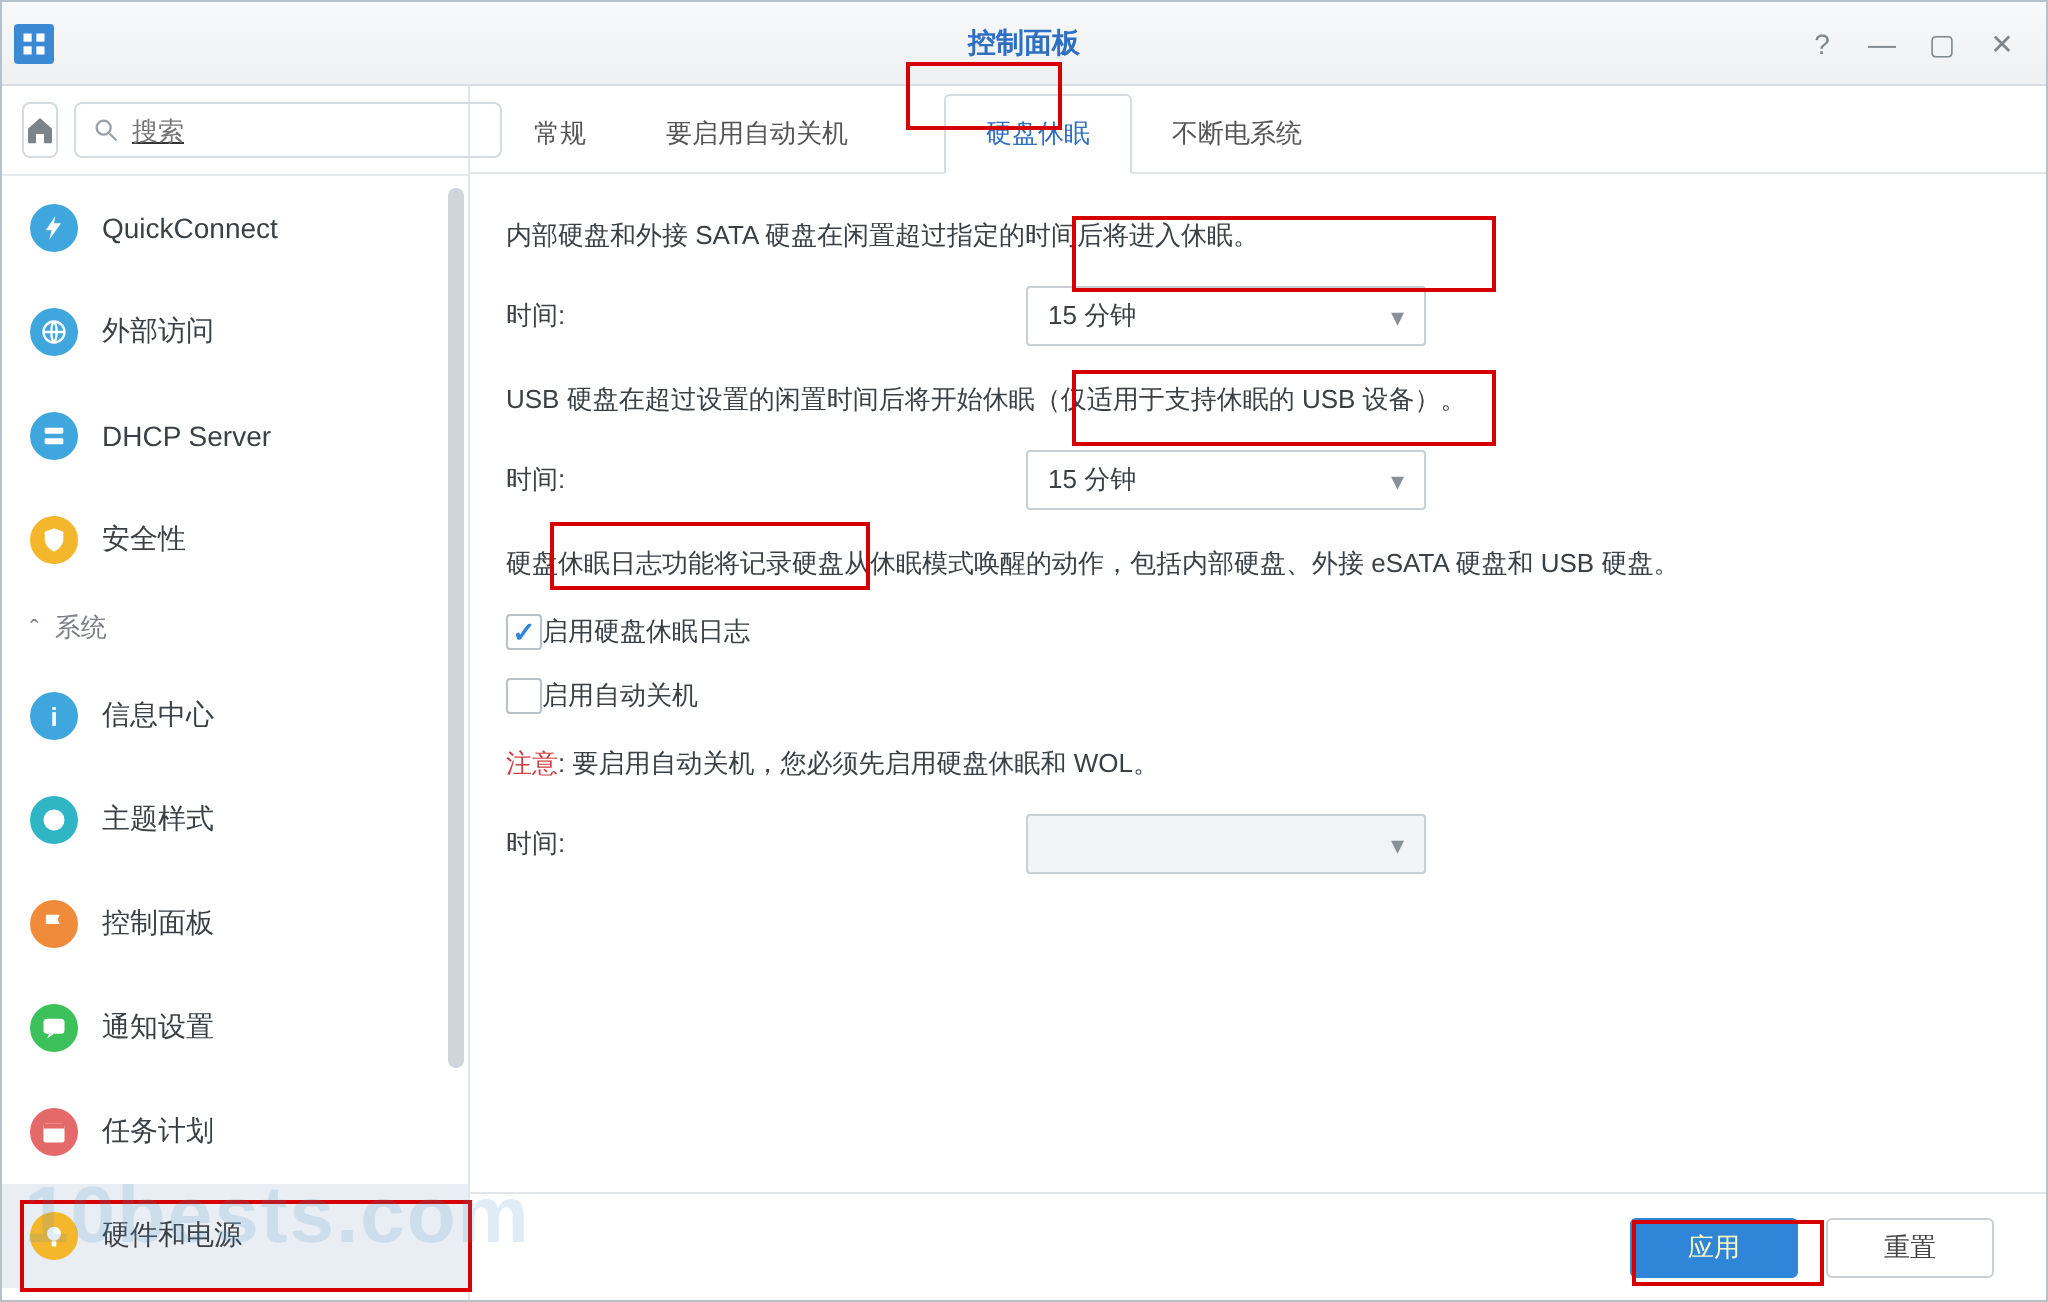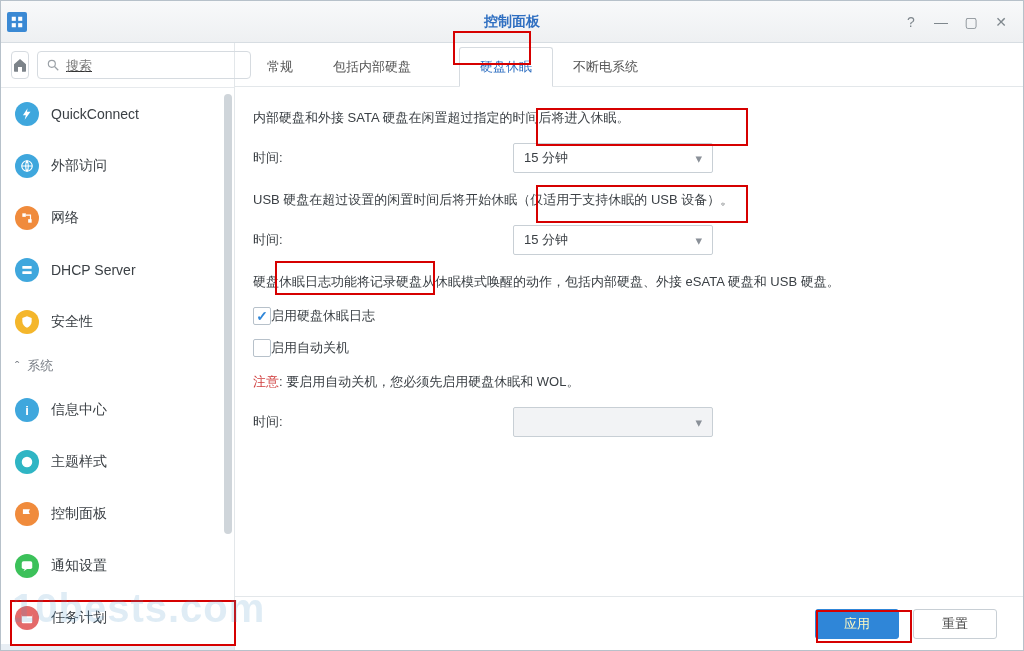--- a/index.html
+++ b/index.html
@@ -155,30 +155,20 @@
           <div class="side-item">
             <div class="icon" style="background:#3fa7dd">
                 <svg width="14" height="14" viewBox="0 0 24 24">
                   <circle cx="12" cy="12" r="9" fill="none" stroke="#fff" stroke-width="2"></circle>
                   <path d="M3 12h18M12 3c3 3 3 15 0 18M12 3c-3 3-3 15 0 18" stroke="#fff" stroke-width="2" fill="none"></path>
                 </svg>
               </div>
             <span class="label">外部访问</span>
           </div>
           <div class="side-item">
-            <div class="icon" style="background:#f08b3c">
-                <svg width="14" height="14" viewBox="0 0 24 24">
-                  <rect x="4" y="4" width="6" height="6" fill="#fff"></rect>
-                  <rect x="14" y="14" width="6" height="6" fill="#fff"></rect>
-                  <path d="M10 7h8v10" stroke="#fff" stroke-width="2" fill="none"></path>
-                </svg>
-              </div>
-            <span class="label">网络</span>
-          </div>
-          <div class="side-item">
             <div class="icon" style="background:#3fa7dd">
                 <svg width="14" height="14" viewBox="0 0 24 24">
                   <rect x="4" y="5" width="16" height="5" rx="1" fill="#fff"></rect>
                   <rect x="4" y="14" width="16" height="5" rx="1" fill="#fff"></rect>
                 </svg>
               </div>
             <span class="label">DHCP Server</span>
           </div>
           <div class="side-item">
             <div class="icon" style="background:#f4b62b">
@@ -244,21 +234,21 @@
         </div>
         <div class="scrollbar-track">
           <div class="scrollbar-thumb"></div>
         </div>
       </div>
     </div>
 
     <div class="content">
       <div class="tabbar">
         <div class="tab">常规</div>
-        <div class="tab">包括内部硬盘</div>
+        <div class="tab">要启用自动关机</div>
         <div class="tab active">硬盘休眠</div>
         <div class="tab">不断电系统</div>
       </div>
 
       <div class="content-body">
         <div class="desc">内部硬盘和外接 SATA 硬盘在闲置超过指定的时间后将进入休眠。</div>
         <div class="row">
           <div class="form-label">时间:</div>
           <div class="dropdown">
             <span>15 分钟</span>

